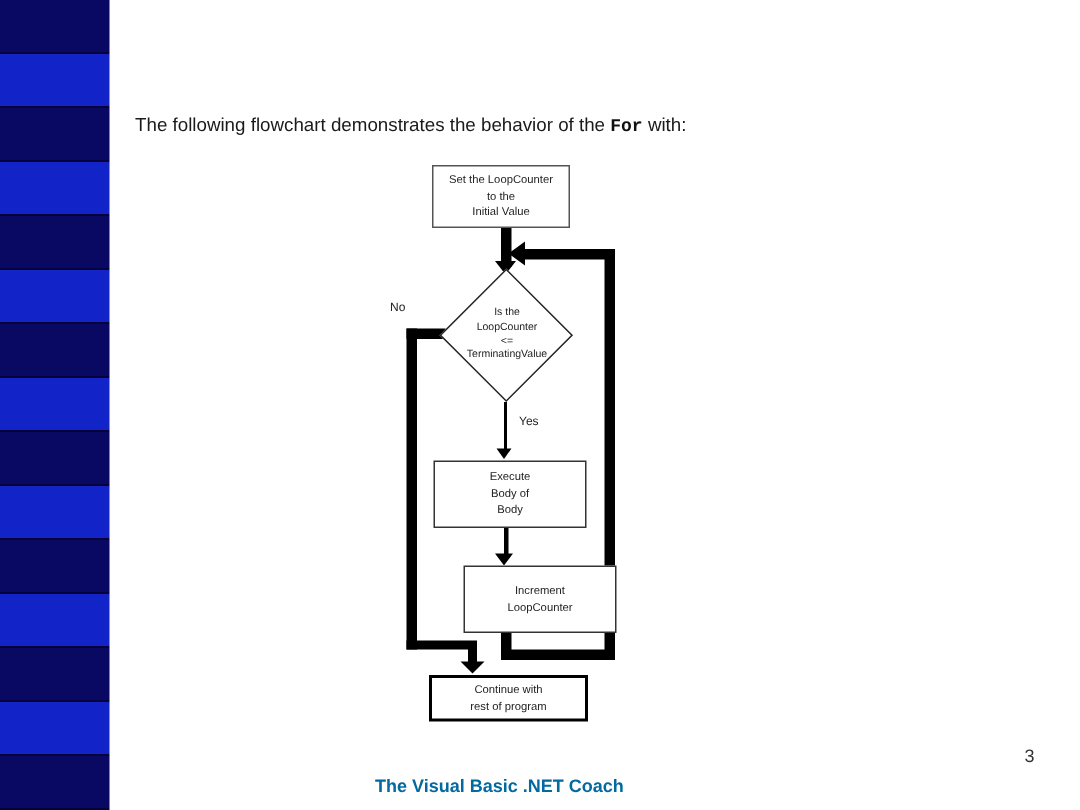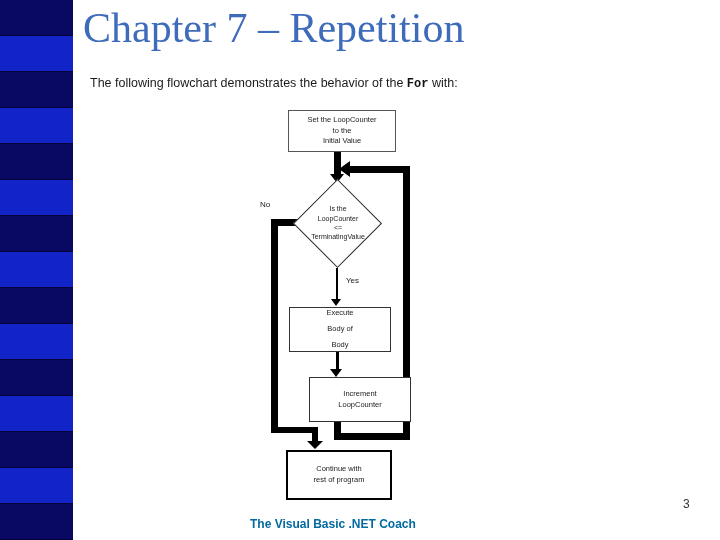--- a/index.html
+++ b/index.html
@@ -39,24 +39,24 @@
   }
   
   .fc{position:absolute;left:0;top:0;width:720px;height:540px;}
   .seg{position:absolute;background:var(--line-black);}
   .tri{position:absolute;width:0;height:0;}
   .node{
     position:absolute;background:#fff;display:flex;flex-direction:column;
     align-items:center;justify-content:center;text-align:center;
     font-size:7.5px;line-height:1.45;color:#222;
   }
-  .box-init{left:288px;top:110px;width:108px;height:42px;border:1px solid #555;}
-  .box-exec{left:289px;top:307px;width:102px;height:45px;border:1px solid #333;justify-content:space-between;}
+  .box-init{left:288px;top:110px;width:92px;height:42px;border:1px solid #555;}
+  .box-exec{left:289px;top:307px;width:102px;height:45px;border:1px solid #333;}
   .box-inc {left:289px;top:377px;width:102px;height:45px;border:1px solid #333;margin-left:20px;}
-  .box-cont{left:286px;top:450px;width:106px;height:50px;border:2px solid #000;}
+  .box-cont{left:286px;top:450px;width:106px;height:31px;border:2px solid #000;}
   .diamond{
     position:absolute;left:306px;top:192px;width:63px;height:63px;
     background:#fff;border:1px solid #222;transform:rotate(45deg);
   }
   .diamond-text{
     position:absolute;left:290px;top:187px;width:96px;height:72px;
     display:flex;flex-direction:column;align-items:center;justify-content:center;
     text-align:center;font-size:7px;line-height:1.35;color:#222;
   }
   .edge-label{position:absolute;font-size:8px;color:#222;}
@@ -87,21 +87,20 @@
   }
   .page-number{position:absolute;left:683px;top:497px;font-size:12px;color:#333;}
 </style>
 </head>
 <body>
 
 <div id="slide">
 
   <div class="sidebar"></div>
 
-  <div class="title">Chapter 7 – Repetition</div>
 
   <div class="subtitle"><span>The following flowchart demonstrates the behavior of the </span><span class="code">For</span><span> with:</span></div>
 
   <div class="fc">
 
     <div class="seg v1"></div>
     <div class="tri head-into-diamond"></div>
     <div class="seg h-top"></div>
     <div class="tri head-left"></div>
     <div class="seg v-right"></div>

